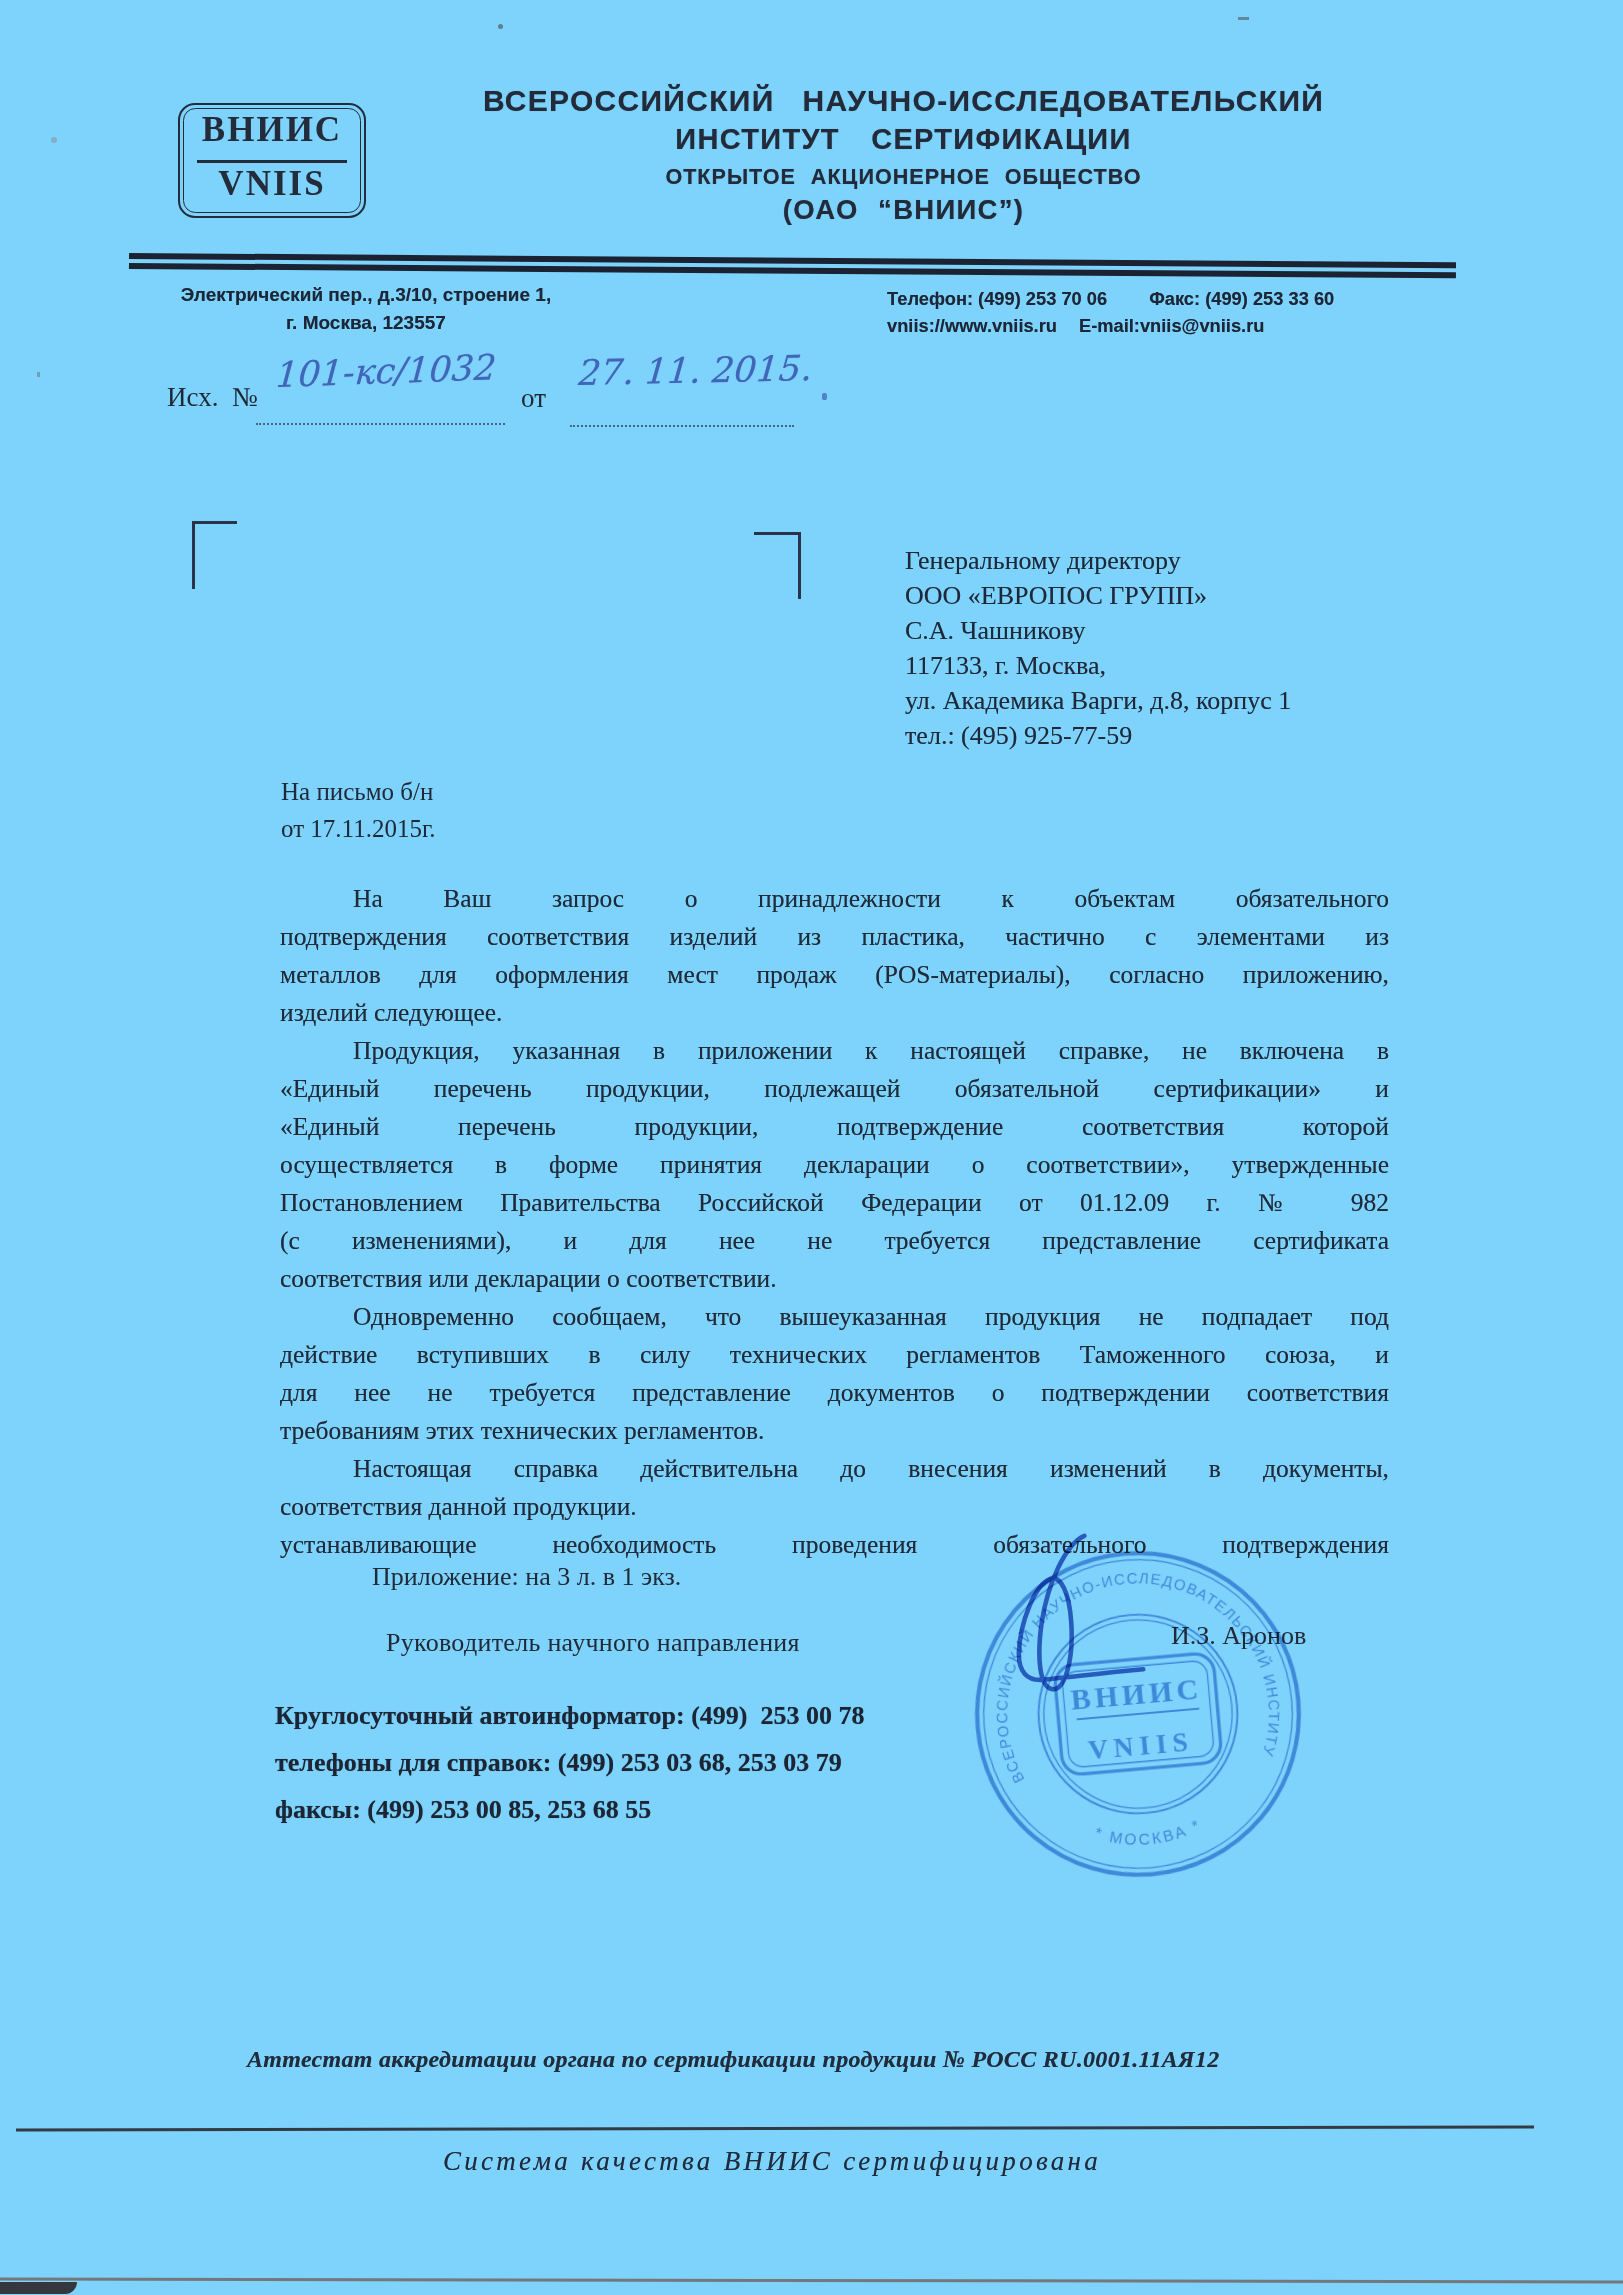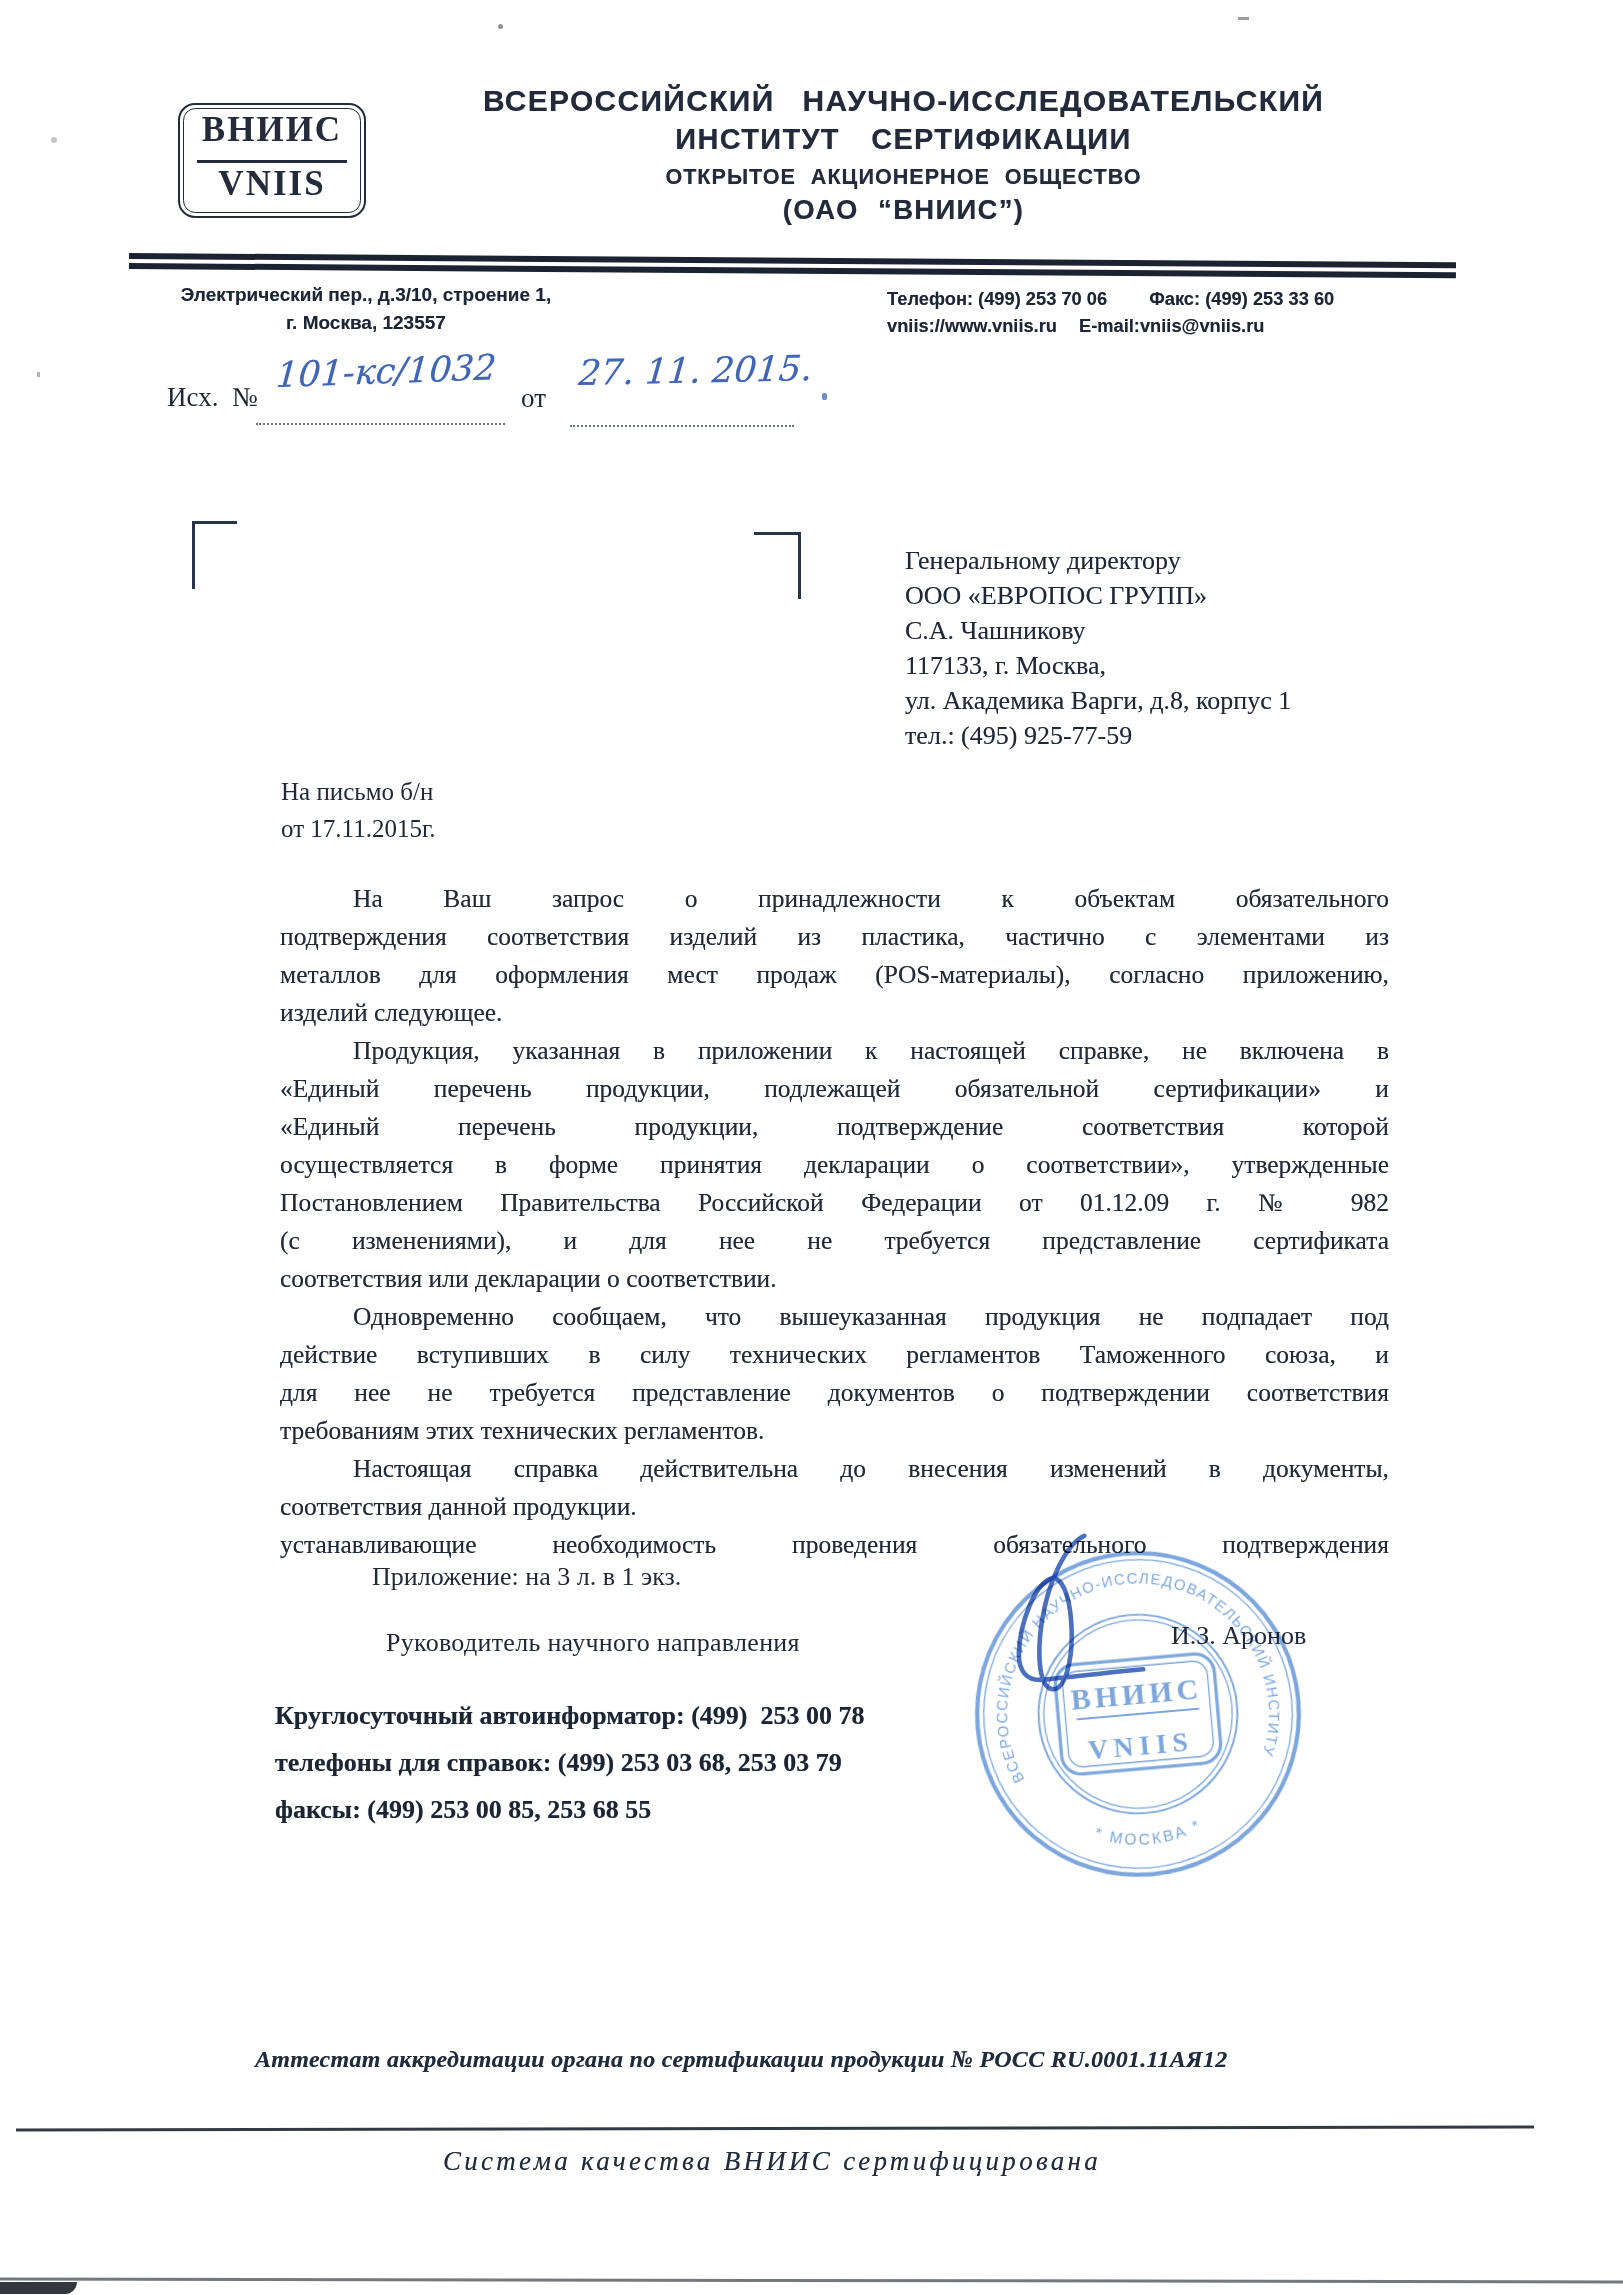--- a/index.html
+++ b/index.html
@@ -1,16 +1,16 @@
 <!DOCTYPE html>
 <html style="font-size:10.5px"><head>
 <meta charset="utf-8">
 <style>
   html,body{margin:0;padding:0;background:#d8d8d4;}
-  #page{position:relative;width:1623px;height:2295px;background:#ffffff;overflow:hidden;
+  #page{position:relative;width:1623px;height:2295px;background:#7dd3fc;overflow:hidden;
         font-family:"Liberation Serif",serif;color:#222a38;}
   .abs{position:absolute;}
   
   #logo-box{left:178px;top:103px;width:184px;height:111px;border:2.6px solid #242c3c;border-radius:17px;}
   #logo-box .inner{position:absolute;inset:2.6px;border:1.3px solid #242c3c;border-radius:12.4px;}
   .logo-txt{position:absolute;width:100%;text-align:center;font-weight:bold;font-size:35px;
             letter-spacing:2px;color:#242c3c;font-family:"Liberation Serif",serif;}
   #logo-top{top:5.2px;} #logo-bottom{top:59px;}
   #logo-divider{position:absolute;left:17px;right:17px;top:55px;height:2.6px;background:#242c3c;}
   #header-block{left:393px;top:0;width:1021px;text-align:center;color:#232b3a;
@@ -64,21 +64,21 @@
   #sign-name{left:1171px;top:1621px;font-size:26px;color:#212a38;}
   
   .fcl{left:275px;font-size:26px;font-weight:bold;color:#1c2534;white-space:pre;
        text-shadow:0 0 0.7px rgba(28,37,52,.55);}
   #fc1{top:1701px;} #fc2{top:1748px;} #fc3{top:1795px;}
   
   #stamp-wrap{left:968px;top:1544px;width:340px;height:340px;transform:rotate(-5deg);
               opacity:.88;mix-blend-mode:multiply;filter:blur(0.3px);}
   #signature-svg{left:935px;top:1524px;mix-blend-mode:multiply;opacity:.92;filter:blur(0.2px);}
   
-  #accreditation{left:255px;top:2046px;font-size:24px;font-style:italic;font-weight:600;
+  #accreditation{left:247px;top:2046px;font-size:24px;font-style:italic;font-weight:600;
                  color:#202b3b;letter-spacing:0.3px;text-shadow:0 0 0.5px rgba(32,43,59,.5);text-align:center;}
   #bottom-rule{left:16.4px;top:2127px;width:1518px;height:2.6px;background:#343a44;transform:rotate(-.12deg);}
   #quality-line{left:118px;top:2146px;width:1308px;text-align:center;font-size:27px;font-style:italic;
                 letter-spacing:3.3px;color:#202b3b;text-shadow:0 0 0.5px rgba(32,43,59,.5);}
   #scan-bottom-line{left:0;top:2279px;width:1623px;height:2.6px;background:#74777b;transform:rotate(.1deg);}
   #scan-corner{left:0;top:2282px;width:77px;height:12.4px;background:#34383e;border-radius:0 0 59px 0;}
   .speck{position:absolute;}
 </style>
 </head>
 <body>

